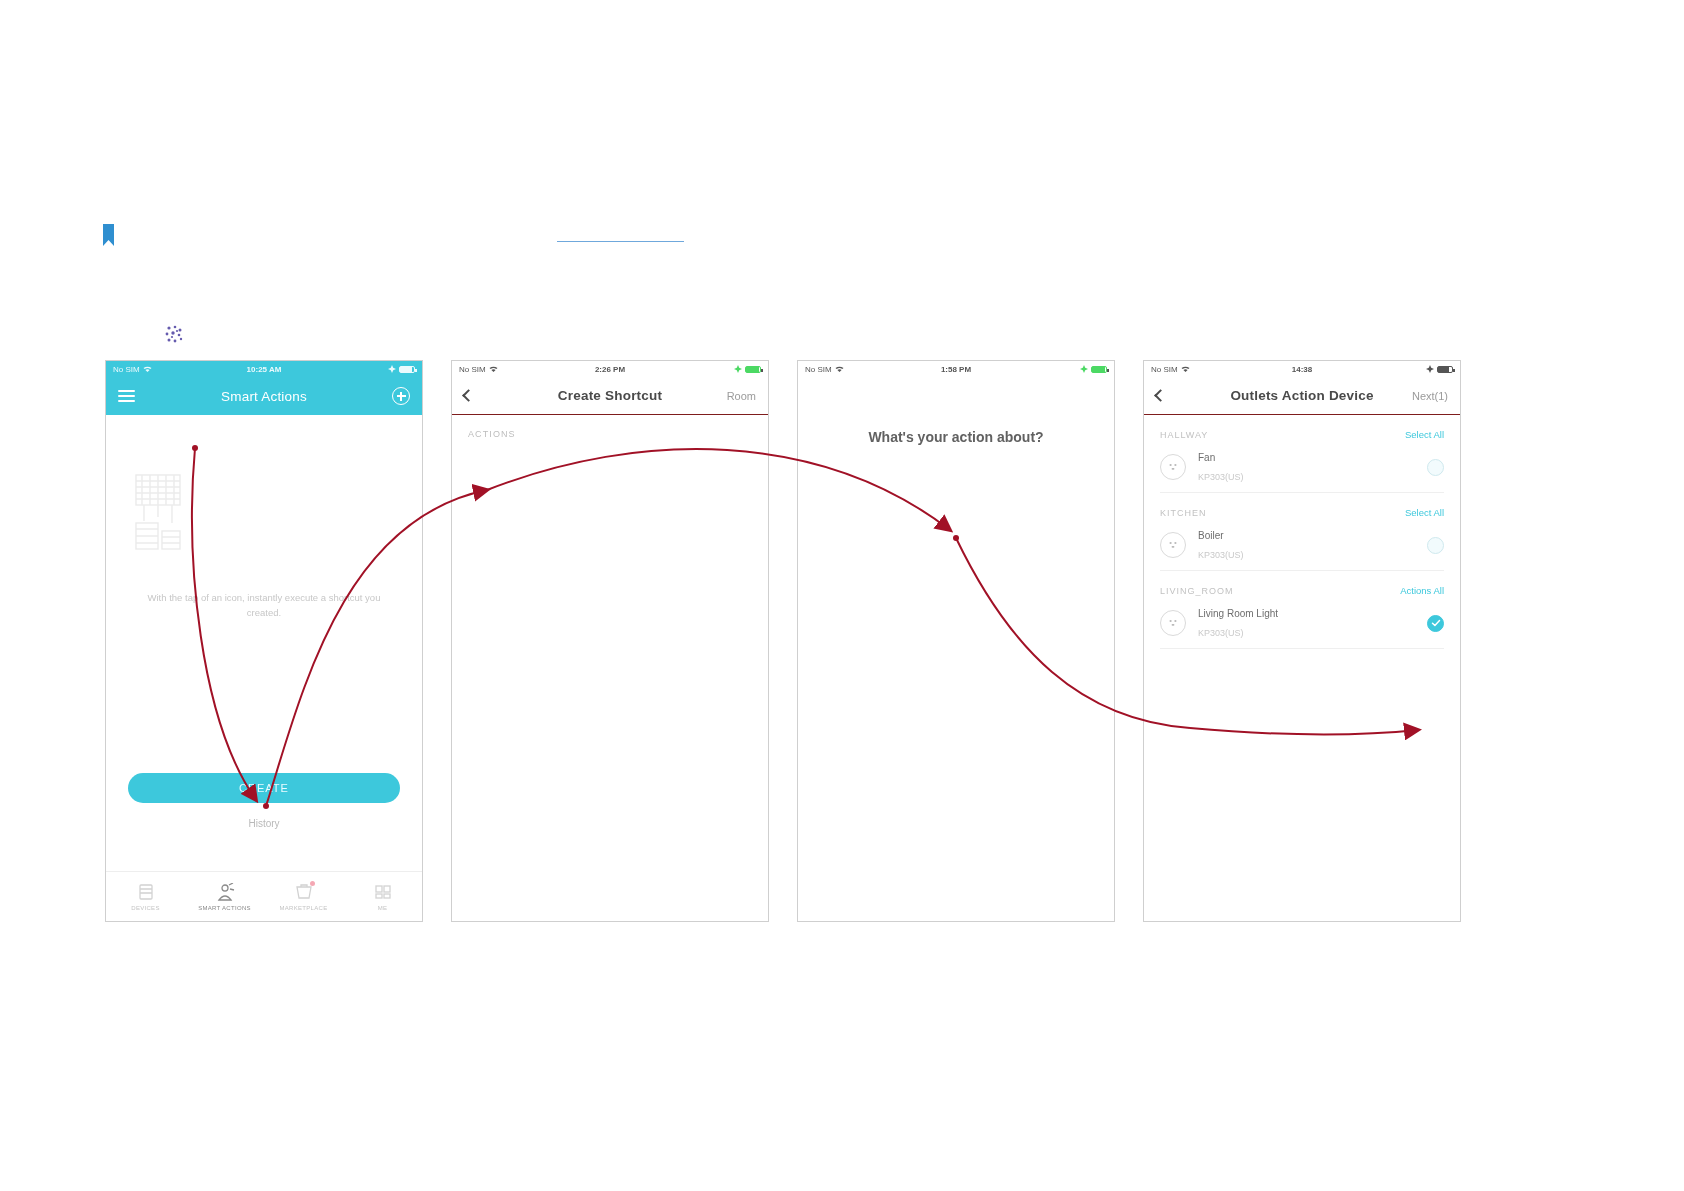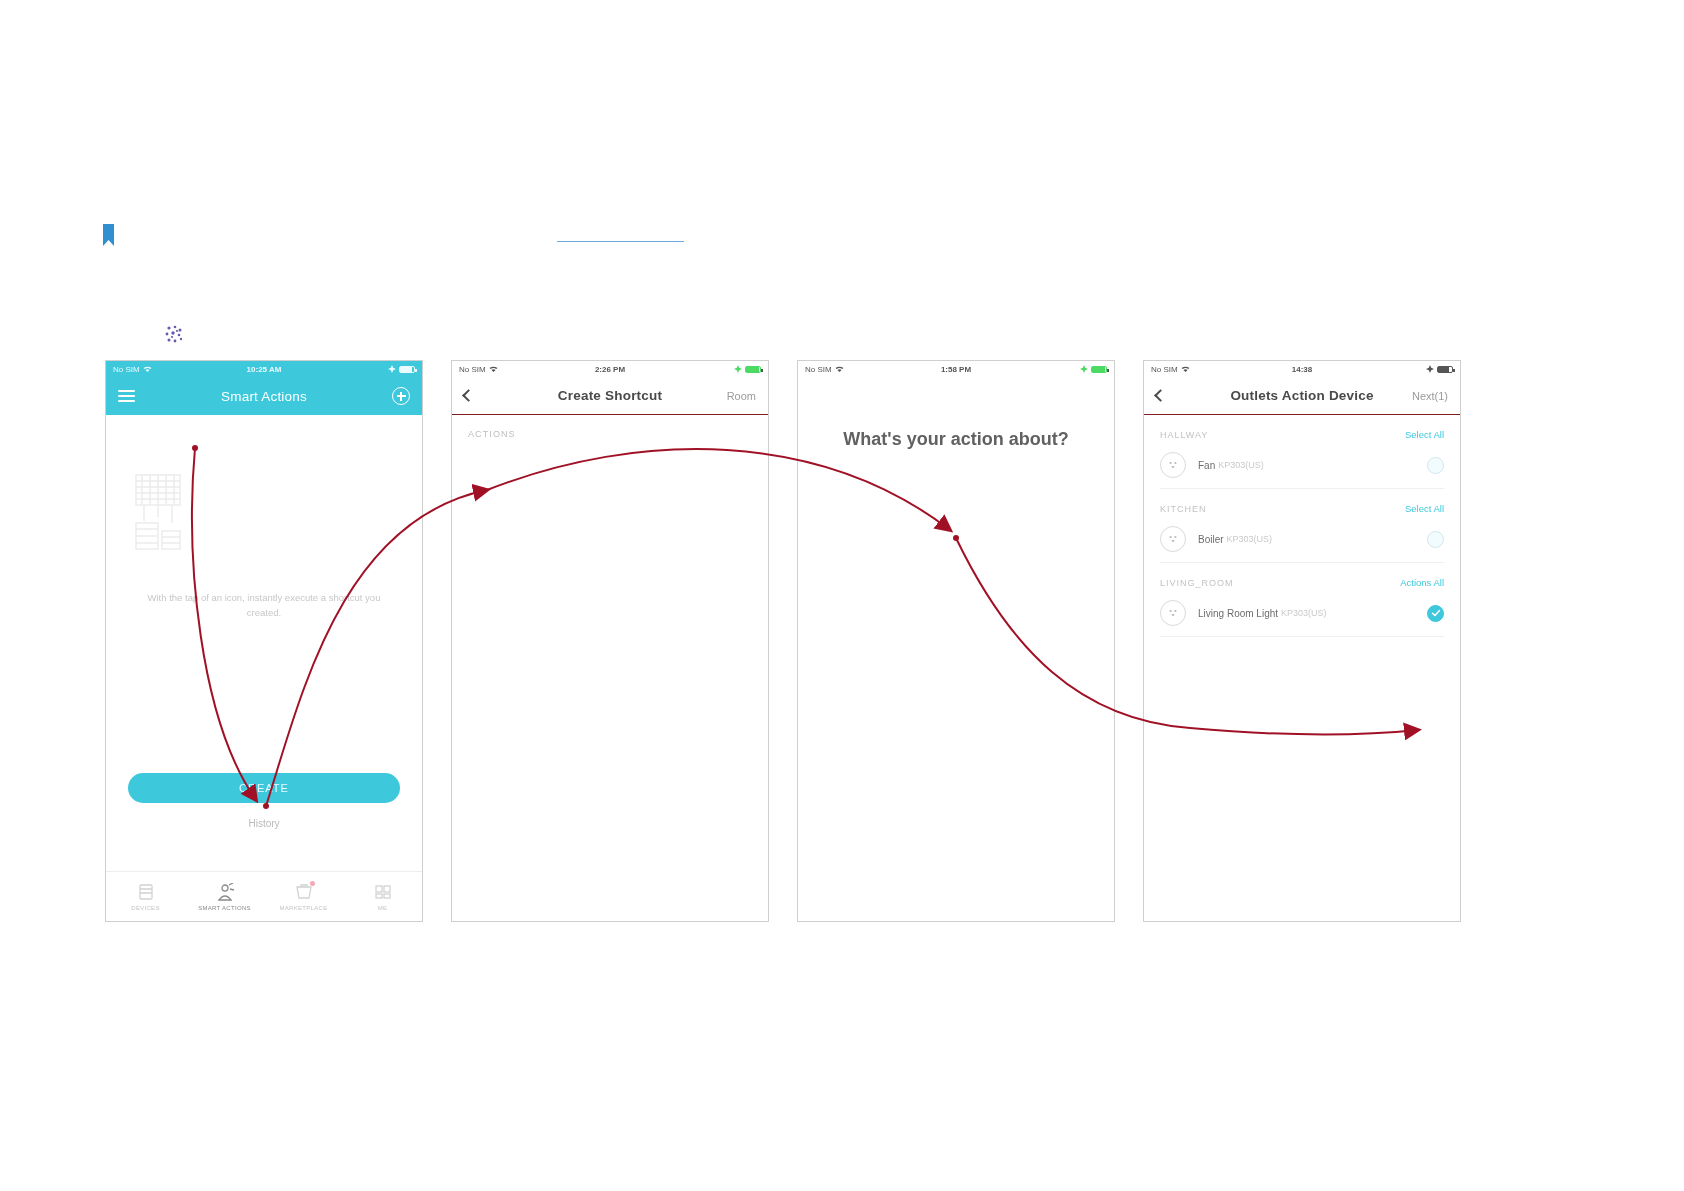--- a/index.html
+++ b/index.html
@@ -146,21 +146,21 @@
     width: 22px; height: 22px; border-radius: 50%; border: 1.5px dashed #e0e0e0;
     position: relative; flex: none;
   }
   .plus-ghost::before, .plus-ghost::after { content:""; position:absolute; background:#dcdcdc; }
   .plus-ghost::before { left:5px; right:5px; top:10px; height:1.5px; }
   .plus-ghost::after { top:5px; bottom:5px; left:10px; width:1.5px; }
   .row-text { font-size: 11px; color: #7b7b7b; }
 
   
   .ask-title {
-    margin-top: 52px; text-align: center; font-size: 18px; color: #616161; font-weight: 600;
+    margin-top: 52px; text-align: center; font-size: 14px; color: #616161; font-weight: 600;
   }
   .choices { margin-top: 46px; display: flex; justify-content: center; gap: 38px; }
   .choice { width: 92px; text-align: center; }
   .bubble {
     width: 52px; height: 52px; border-radius: 50%; background: #3dc8dc; margin: 0 auto;
     display: flex; align-items: center; justify-content: center;
     box-shadow: 0 0 10px rgba(61,200,220,.45);
   }
   .choice-label { margin-top: 9px; font-size: 8.5px; color: #bfbfbf; line-height: 1.35; }
 
@@ -168,21 +168,21 @@
   .grp-head {
     display: flex; align-items: center; padding: 14px 16px 6px;
   }
   .grp-name { font-size: 9px; color: #c2c2c2; letter-spacing: 1px; }
   .grp-action { margin-left: auto; font-size: 9.5px; color: #3dc8dc; }
   .dev-row { display: flex; align-items: center; padding: 6px 16px 10px; gap: 12px; }
   .dev-ico {
     width: 26px; height: 26px; border-radius: 50%; border: 1.3px solid #dadada;
     display:flex; align-items:center; justify-content:center; flex:none;
   }
-  .dev-meta { display: flex; flex-direction: row; gap: 3px; }
+  .dev-meta { display: flex; flex-direction: column; gap: 9px; }
   .dev-name { font-size: 10px; color: #6d6d6d; }
   .dev-model { font-size: 9px; color: #c9c9c9; }
   .dev-check {
     margin-left: auto; width: 17px; height: 17px; border-radius: 50%;
     border: 1.3px solid #cfe9ee; background: #f2fbfd;
   }
   .dev-check.on {
     background: #3dc8dc; border-color: #3dc8dc;
     display: flex; align-items: center; justify-content: center;
   }

